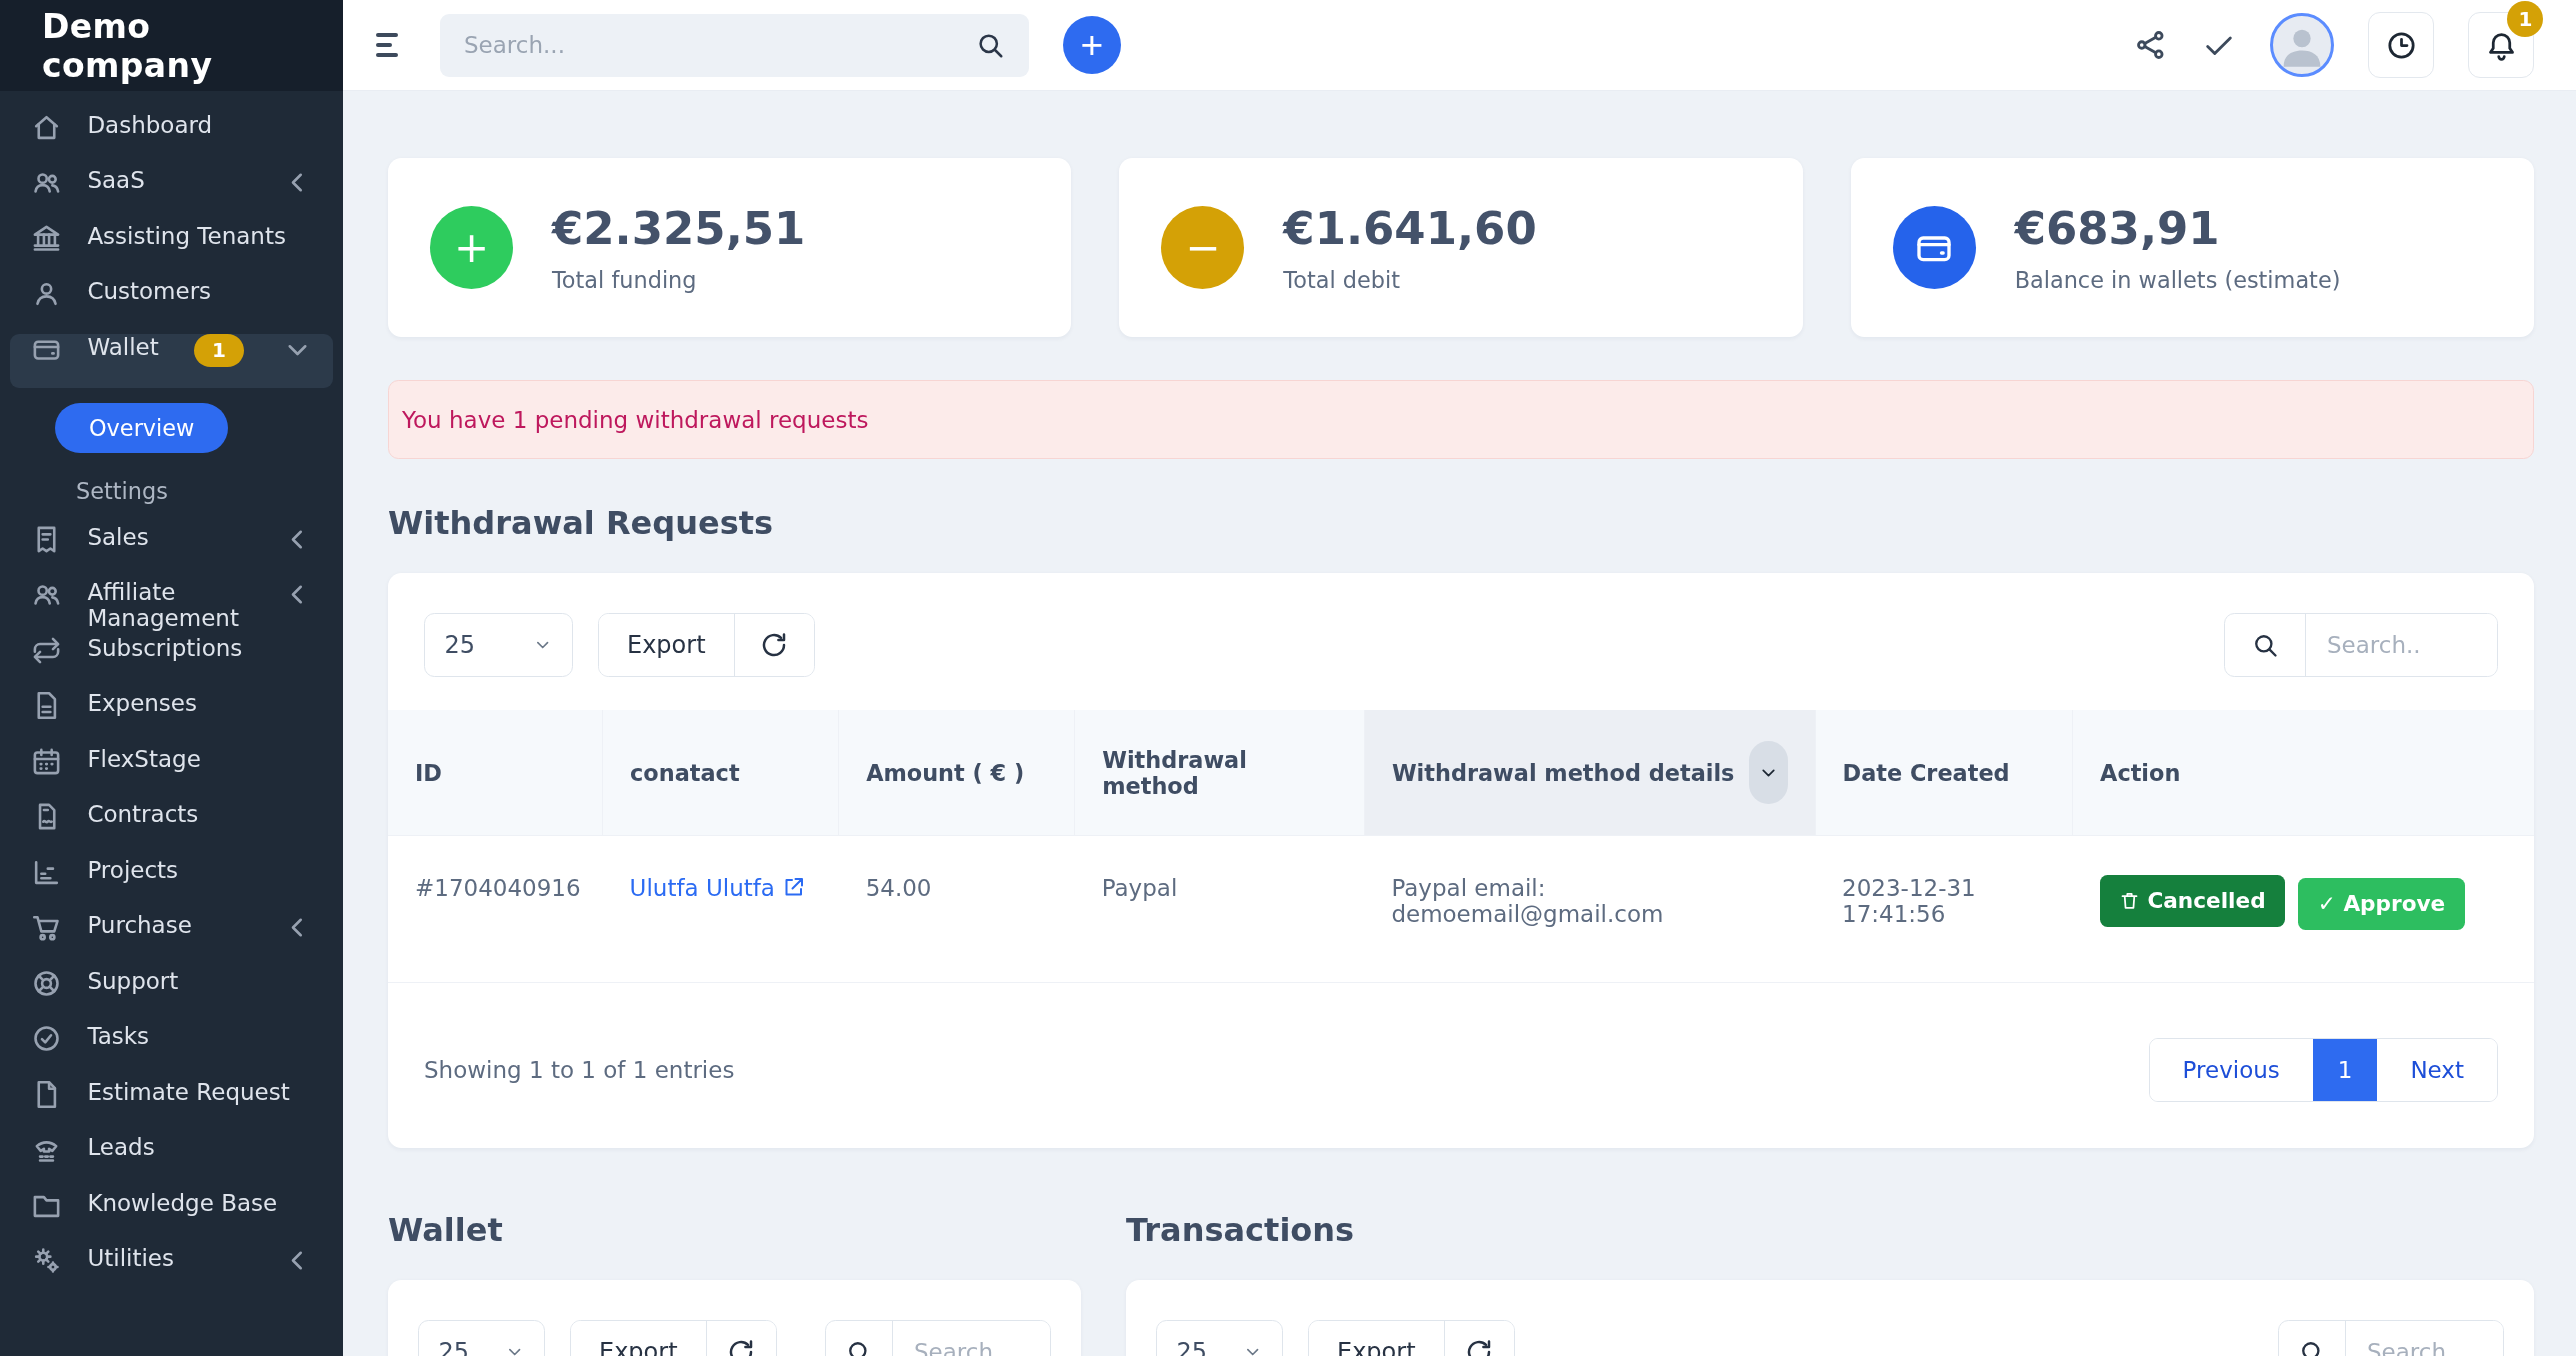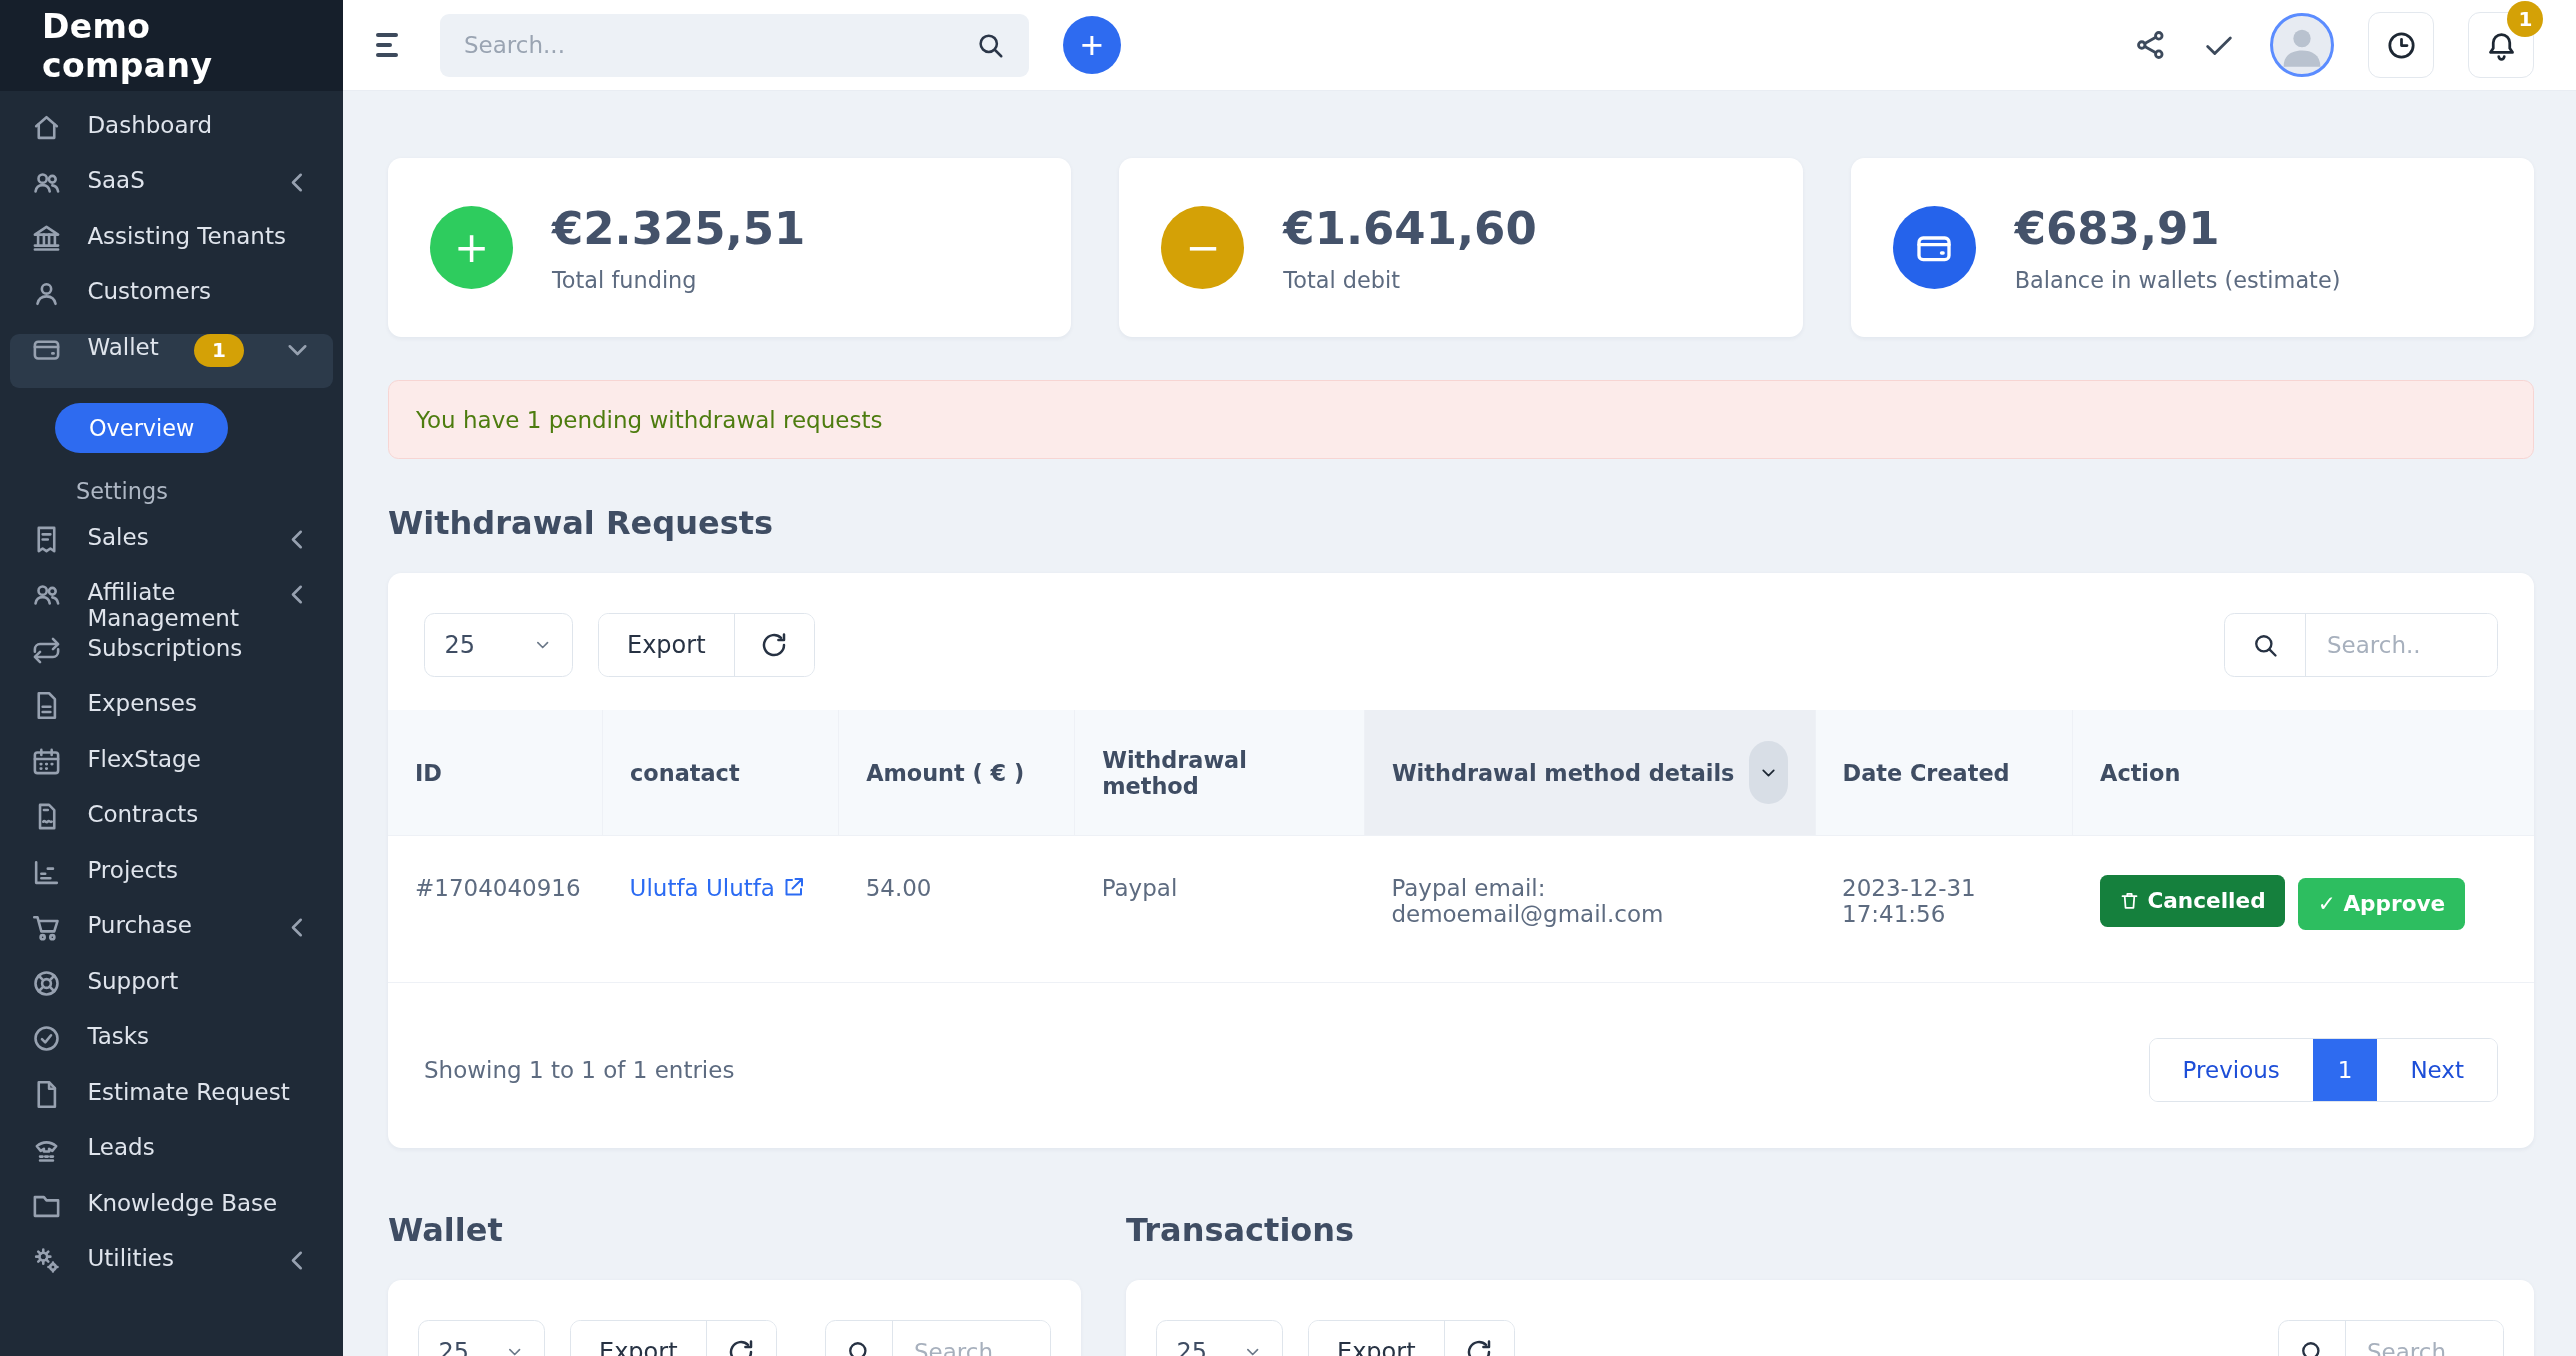--- a/index.html
+++ b/index.html
@@ -59,21 +59,21 @@
                gap:39px; padding:0 42px; box-shadow:0 1.5px 4.5px rgba(25,45,85,.05); }
   .stat-icon { width:83px; height:83px; border-radius:50%; color:#fff; display:flex; align-items:center;
                justify-content:center; font-size:42px; flex:0 0 83px; }
   .stat-icon.green { background:#2ecc5e; } .stat-icon.yellow { background:#d4a106; } .stat-icon.blue { background:#2563eb; }
   .stat-icon svg.ic { width:40px; height:40px; }
   .stat-value { font-size:45px; font-weight:700; color:#44526a; }
   .stat-label { font-size:22.4px; color:#5d6b80; margin-top:12px; }
 
   
   .alert { margin-top:43px; background:#fcebea; border:1.5px solid #f7d5d3; border-radius:10.4px; height:79px;
-           display:flex; align-items:center; padding:0 27px; color:#4d7c0f; font-size:23px; }
+           display:flex; align-items:center; padding:0 13px; color:#be185d; font-size:23px; }
 
   
   .section-title { margin-top:45px; font-size:32px; font-weight:700; color:#3f4d63; }
   .card { background:#fff; border-radius:13.4px; margin-top:31px; box-shadow:0 1.5px 4.5px rgba(25,45,85,.05); overflow:hidden; }
   .controls { display:flex; align-items:center; padding:40px 36px 33px; }
   .pselect { width:149px; height:64px; border:1.5px solid #dfe5ec; border-radius:10.4px; display:flex;
              align-items:center; justify-content:space-between; padding:0 19.4px; font-size:24px; color:#3f4d63; cursor:pointer; background:#fff; }
   .pselect svg { width:19.4px; height:19.4px; color:#6b7888; }
   .btn-group { display:flex; margin-left:25px; border:1.5px solid #dfe5ec; border-radius:10.4px; overflow:hidden; height:64px; }
   .btn-export { padding:0 28px; display:flex; align-items:center; font-size:24px; color:#273243; background:#fff;

